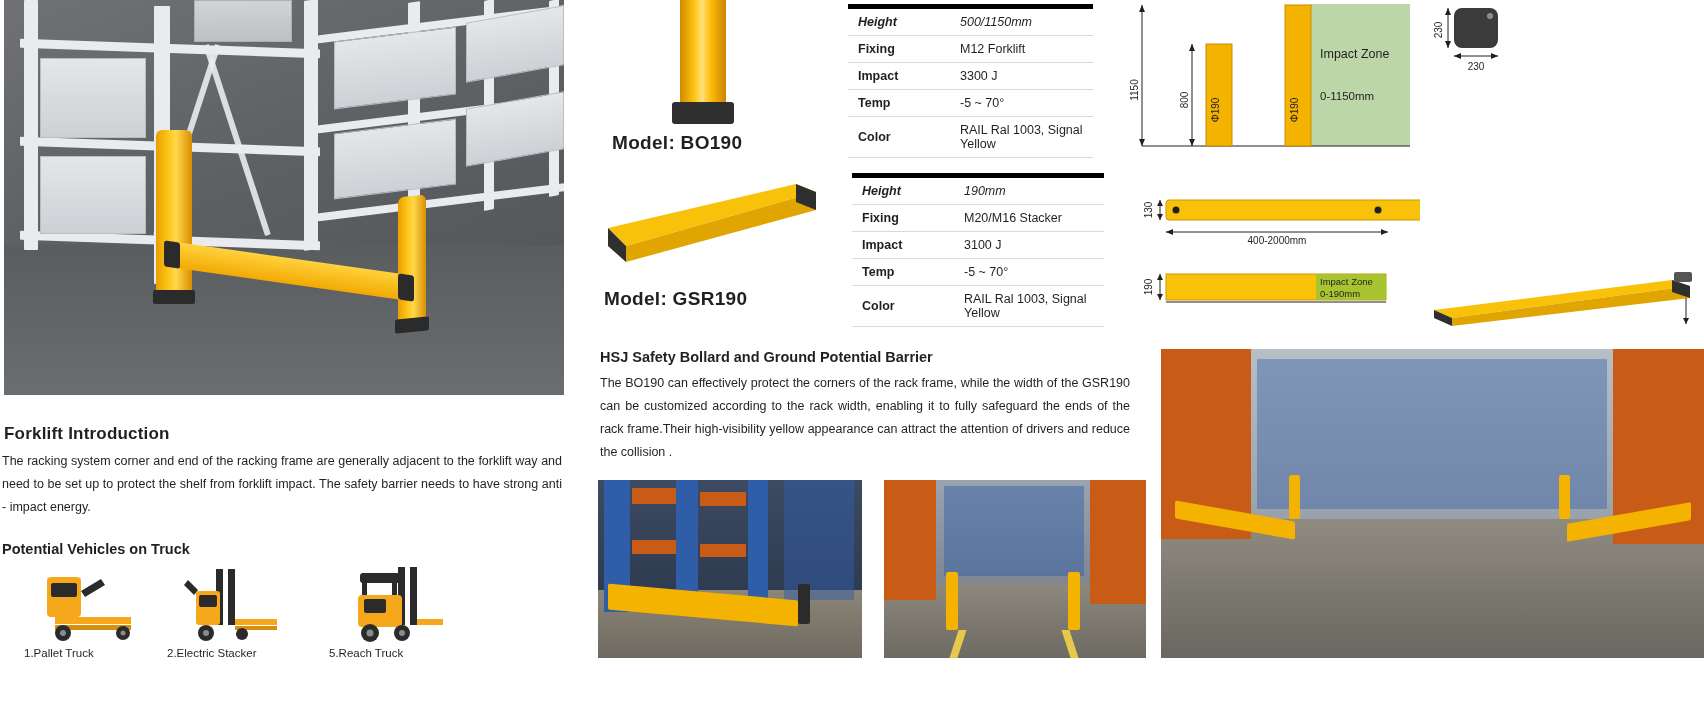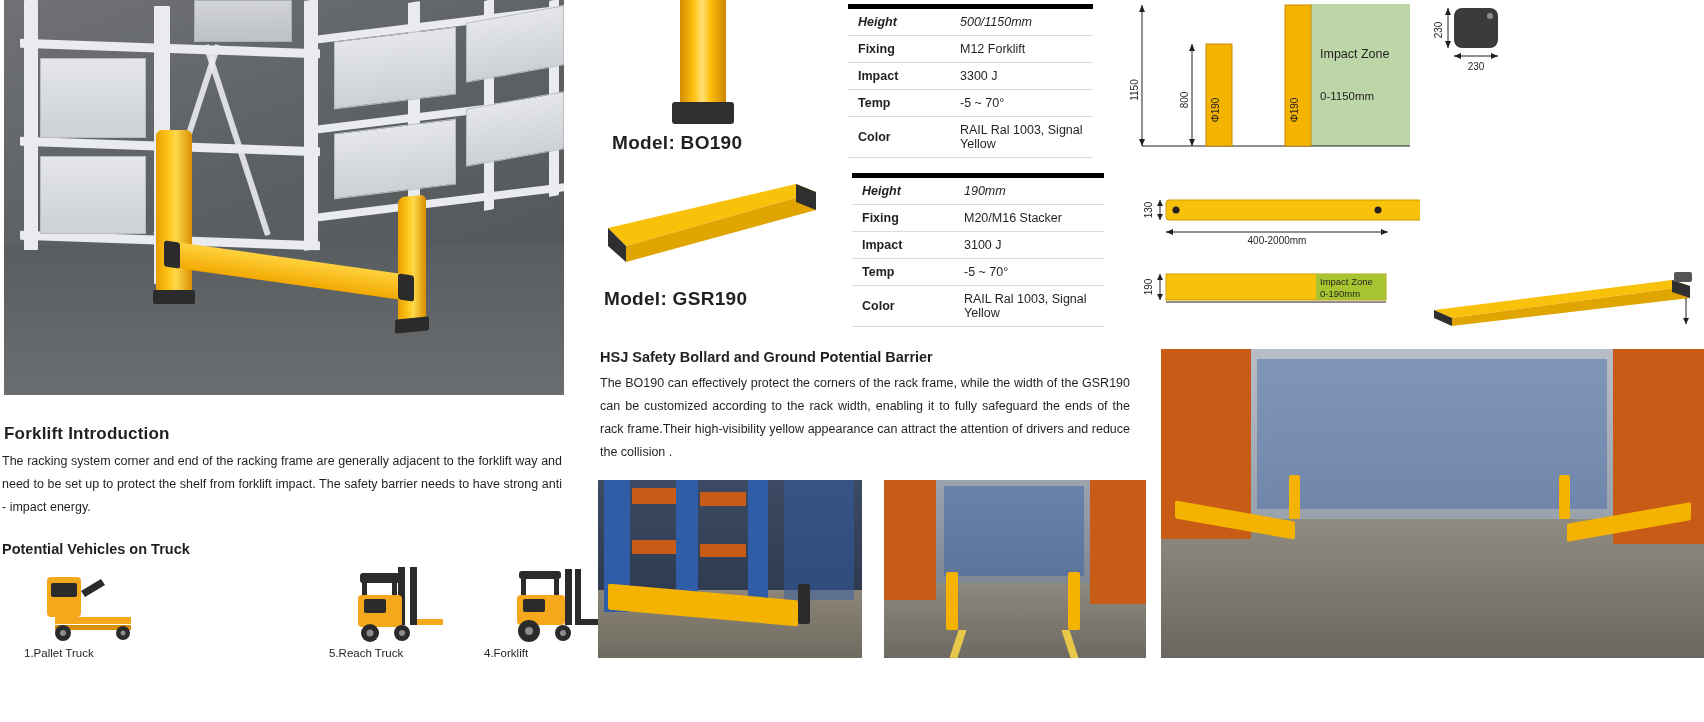--- a/index.html
+++ b/index.html
@@ -158,56 +158,54 @@
       <rect x="16" y="52" width="76" height="7" fill="#f6a81c"></rect>
       <rect x="16" y="60" width="76" height="5" fill="#d88f0c"></rect>
       <circle cx="24" cy="68" r="8" fill="#2b2b2b"></circle>
       <circle cx="24" cy="68" r="3" fill="#8c8c8c"></circle>
       <circle cx="84" cy="68" r="7" fill="#2b2b2b"></circle>
       <circle cx="84" cy="68" r="2.5" fill="#8c8c8c"></circle>
     </svg>
     <div class="vlabel">1.Pallet Truck</div>
   </div>
 
+  <div class="vehicle v2" style="left:143px;">
+    <svg width="110" height="80" viewBox="0 0 110 80">
+      <rect x="34" y="4" width="7" height="56" fill="#2b2b2b"></rect>
+      <rect x="46" y="4" width="7" height="56" fill="#2b2b2b"></rect>
+      <rect x="14" y="26" width="24" height="34" rx="3" fill="#f6a81c"></rect>
+      <rect x="17" y="30" width="18" height="12" rx="2" fill="#2b2b2b"></rect>
+      <path d="M12 30 L2 20 L6 15 L16 25 Z" fill="#2b2b2b"></path>
+      <rect x="53" y="54" width="42" height="6" fill="#f6a81c"></rect>
+      <rect x="53" y="61" width="42" height="4" fill="#d88f0c"></rect>
+      <circle cx="24" cy="68" r="8" fill="#2b2b2b"></circle>
+      <circle cx="24" cy="68" r="3" fill="#8c8c8c"></circle>
+      <circle cx="60" cy="69" r="6" fill="#2b2b2b"></circle>
+    </svg>
+    <div class="vlabel">2.Electric Stacker</div>
+  </div>
 
   <div class="vehicle v3" style="left:305px;">
     <svg width="110" height="80" viewBox="0 0 110 80">
       <rect x="54" y="2" width="7" height="58" fill="#2b2b2b"></rect>
       <rect x="66" y="2" width="7" height="58" fill="#2b2b2b"></rect>
       <rect x="16" y="8" width="40" height="10" rx="3" fill="#2b2b2b"></rect>
       <rect x="18" y="8" width="5" height="26" fill="#2b2b2b"></rect>
       <rect x="48" y="8" width="5" height="26" fill="#2b2b2b"></rect>
       <rect x="14" y="30" width="44" height="32" rx="4" fill="#f6a81c"></rect>
       <rect x="20" y="34" width="22" height="14" rx="2" fill="#2b2b2b"></rect>
       <rect x="73" y="54" width="26" height="6" fill="#f6a81c"></rect>
       <circle cx="26" cy="68" r="9" fill="#2b2b2b"></circle>
       <circle cx="26" cy="68" r="3.5" fill="#8c8c8c"></circle>
       <circle cx="58" cy="68" r="8" fill="#2b2b2b"></circle>
       <circle cx="58" cy="68" r="3" fill="#8c8c8c"></circle>
     </svg>
     <div class="vlabel">5.Reach Truck</div>
   </div>
 
-  <div class="vehicle v4" style="left:460px;">
-    <svg width="110" height="80" viewBox="0 0 110 80">
-      <rect x="66" y="4" width="7" height="56" fill="#2b2b2b"></rect>
-      <rect x="76" y="4" width="6" height="56" fill="#2b2b2b"></rect>
-      <rect x="20" y="6" width="42" height="8" rx="3" fill="#2b2b2b"></rect>
-      <rect x="22" y="10" width="5" height="22" fill="#2b2b2b"></rect>
-      <rect x="55" y="10" width="5" height="22" fill="#2b2b2b"></rect>
-      <rect x="18" y="30" width="48" height="30" rx="4" fill="#f6a81c"></rect>
-      <rect x="24" y="34" width="22" height="13" rx="2" fill="#2b2b2b"></rect>
-      <rect x="82" y="54" width="20" height="6" fill="#2b2b2b"></rect>
-      <circle cx="30" cy="66" r="11" fill="#2b2b2b"></circle>
-      <circle cx="30" cy="66" r="4" fill="#8c8c8c"></circle>
-      <circle cx="64" cy="68" r="8" fill="#2b2b2b"></circle>
-      <circle cx="64" cy="68" r="3" fill="#8c8c8c"></circle>
-    </svg>
-    <div class="vlabel">4.Forklift</div>
-  </div>
 </div>
 
 <div class="abs" id="bo190-photo">
   <div class="tube"></div>
   <div class="foot"></div>
 </div>
 
 <div class="abs model-name" id="bo190-label">
   <span class="lbl">Model:</span>
   <span>BO190</span>

